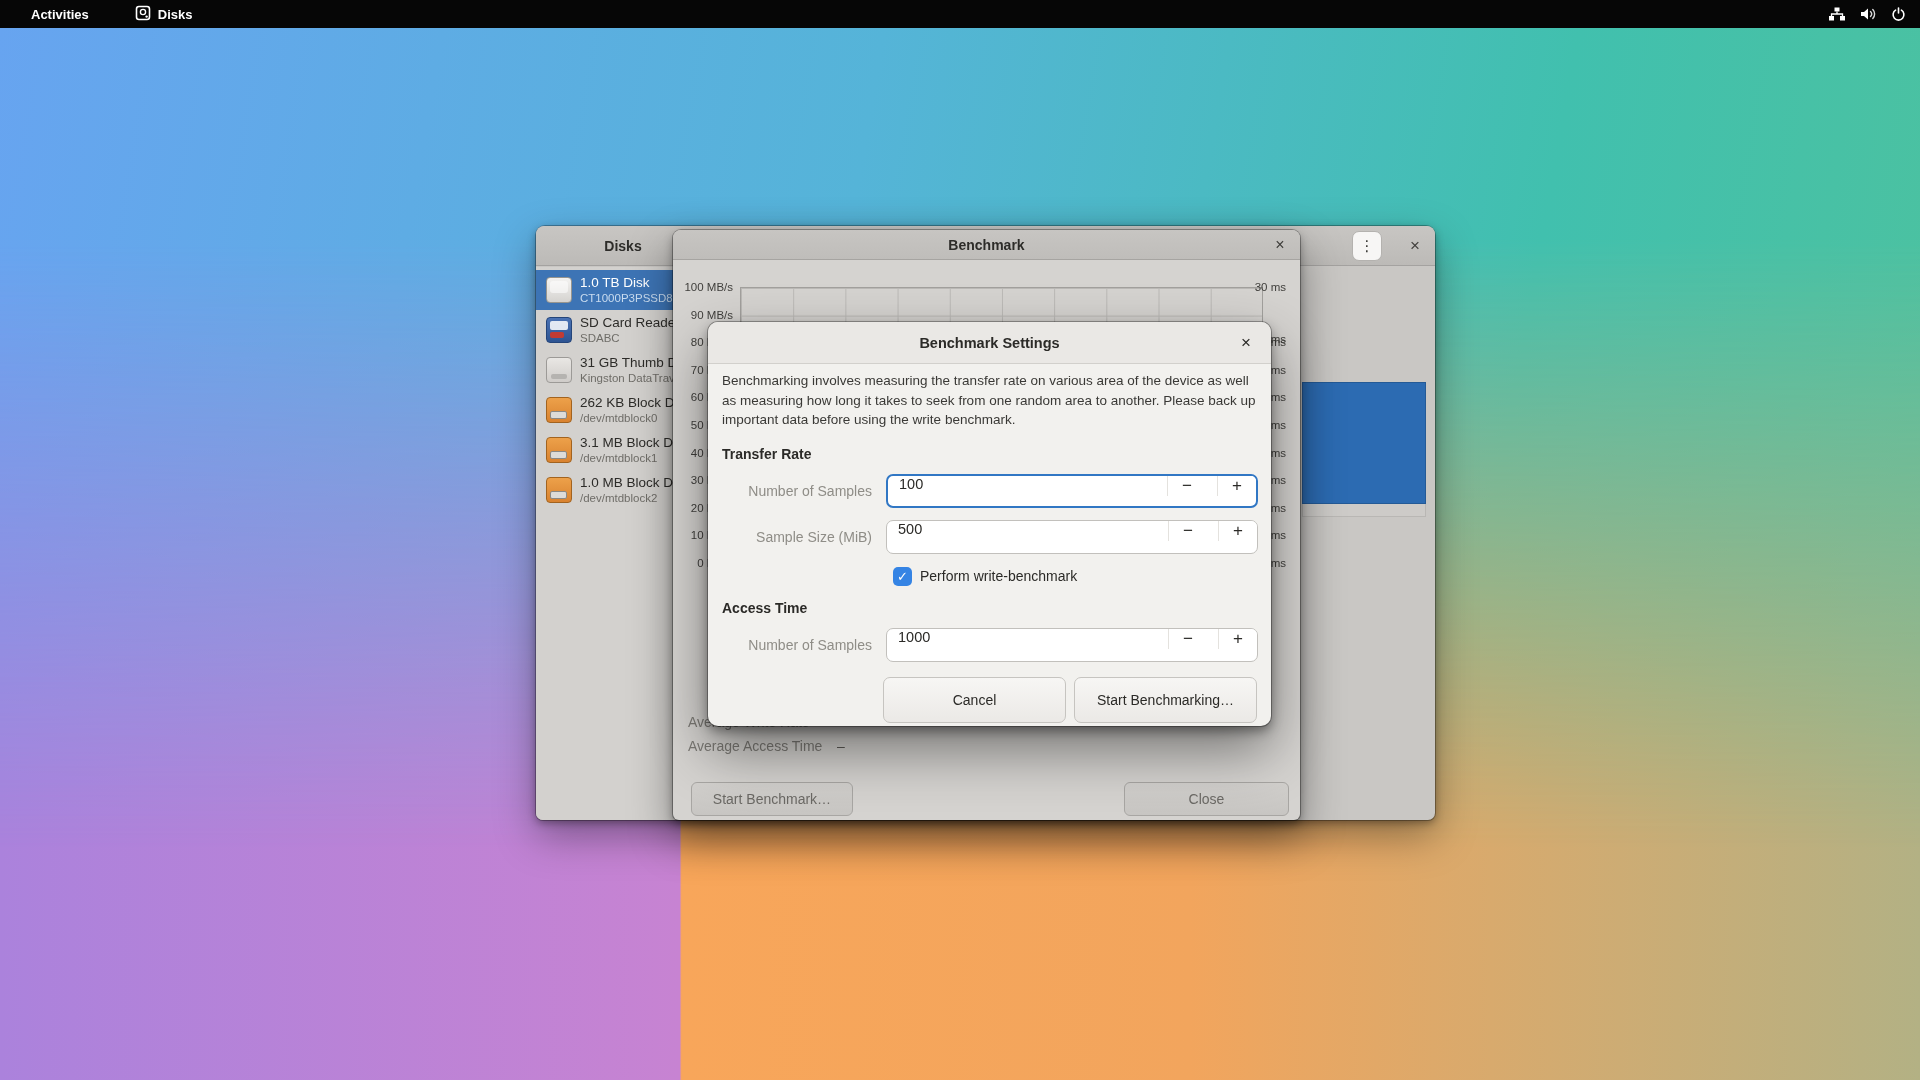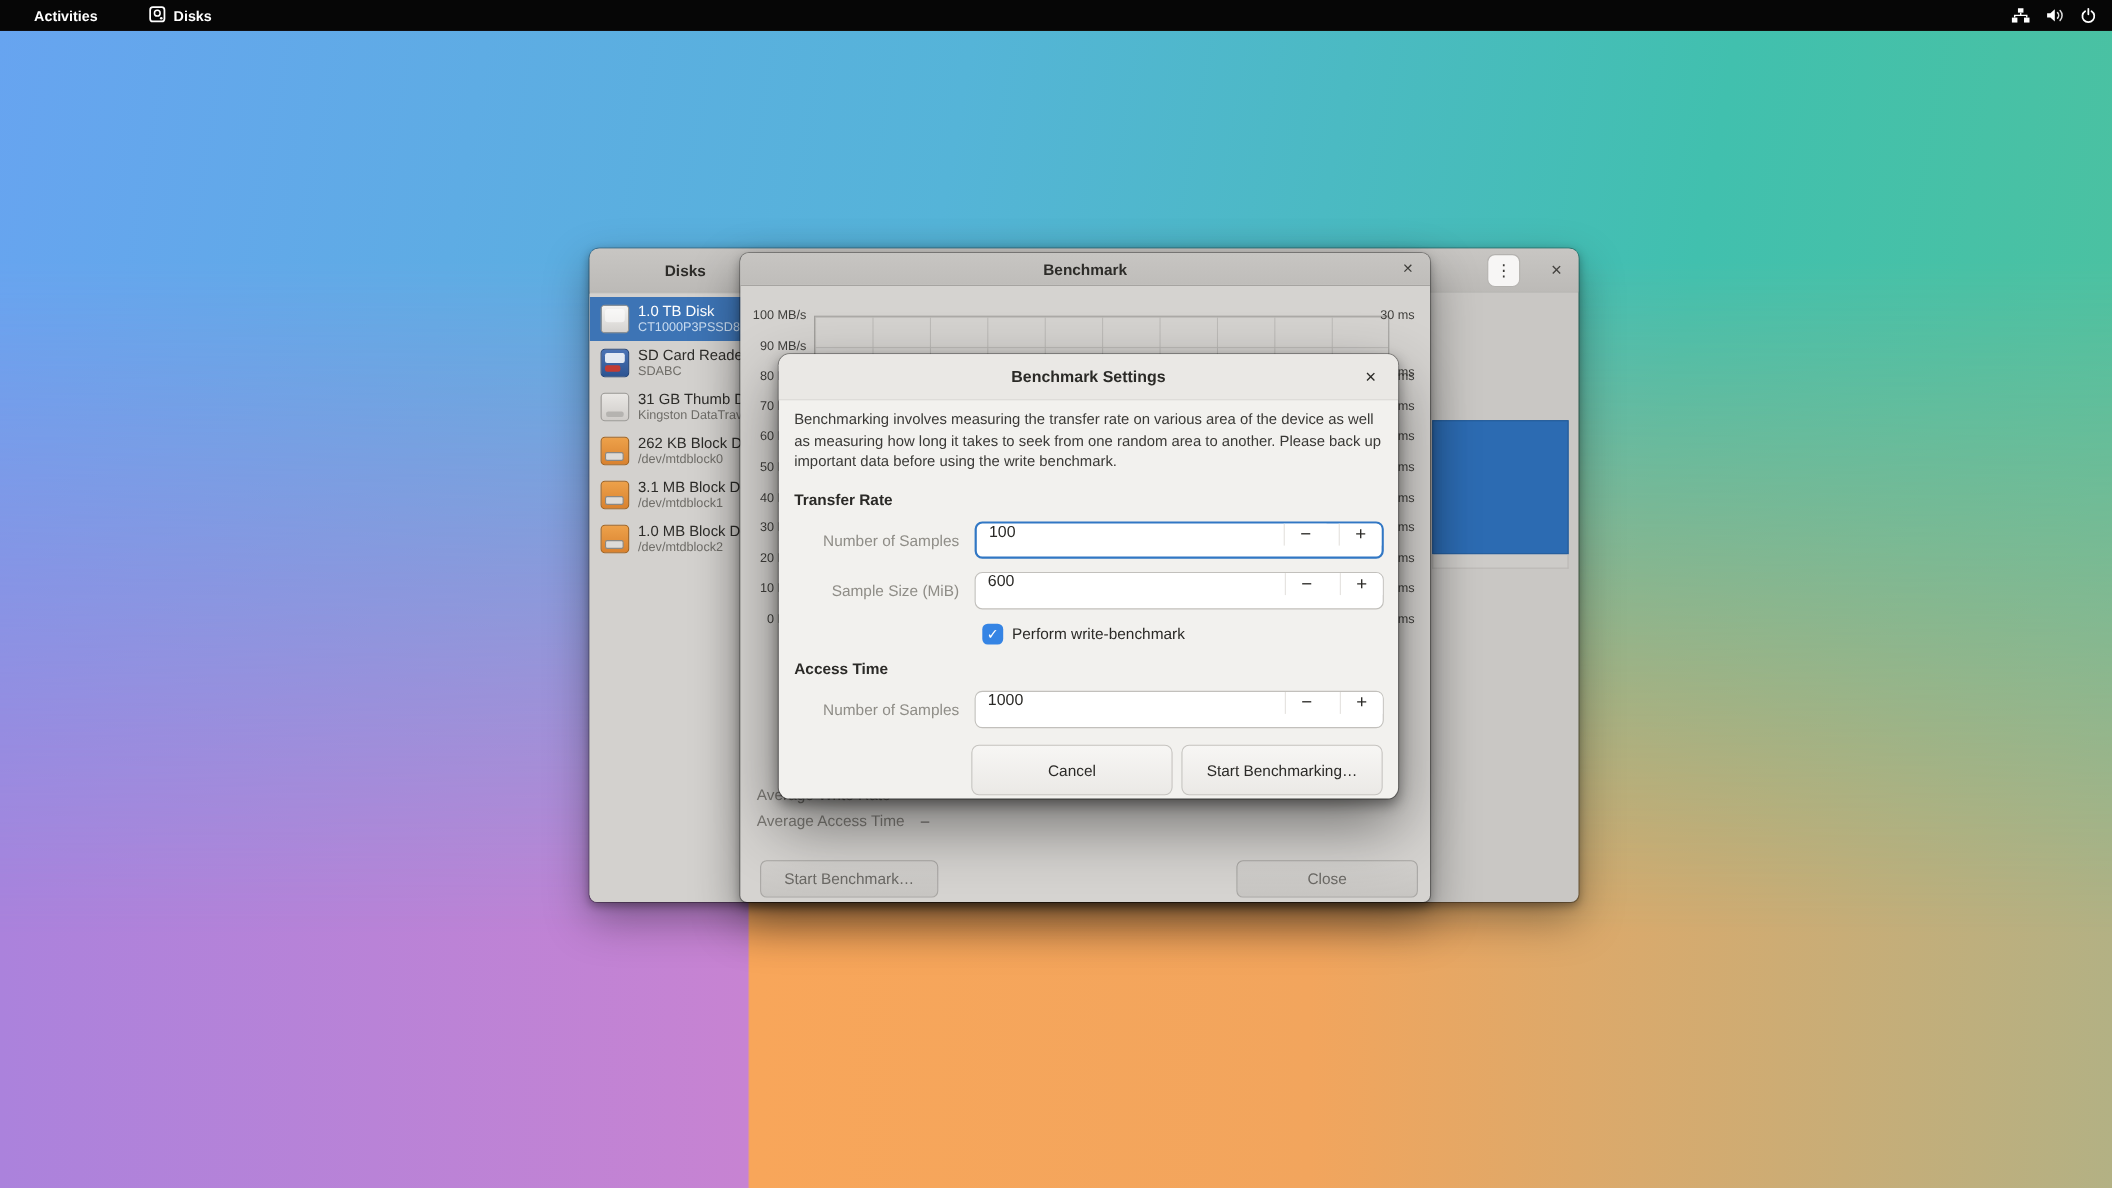--- a/index.html
+++ b/index.html
@@ -278,21 +278,21 @@
 
     <div class="bs-label row1">Number of Samples</div>
     <div class="bs-spin focused row1">
       <div class="spin-value">100</div>
       <div class="spin-btn">−</div>
       <div class="spin-btn">+</div>
     </div>
 
     <div class="bs-label row2">Sample Size (MiB)</div>
     <div class="bs-spin row2">
-      <div class="spin-value">600</div>
+      <div class="spin-value">500</div>
       <div class="spin-btn">−</div>
       <div class="spin-btn">+</div>
     </div>
 
     <div class="bs-checkbox">✓</div>
     <div class="bs-check-label">Perform write-benchmark</div>
 
     <div class="bs-heading bs-h-access">Access Time</div>
 
     <div class="bs-label row3">Number of Samples</div>

